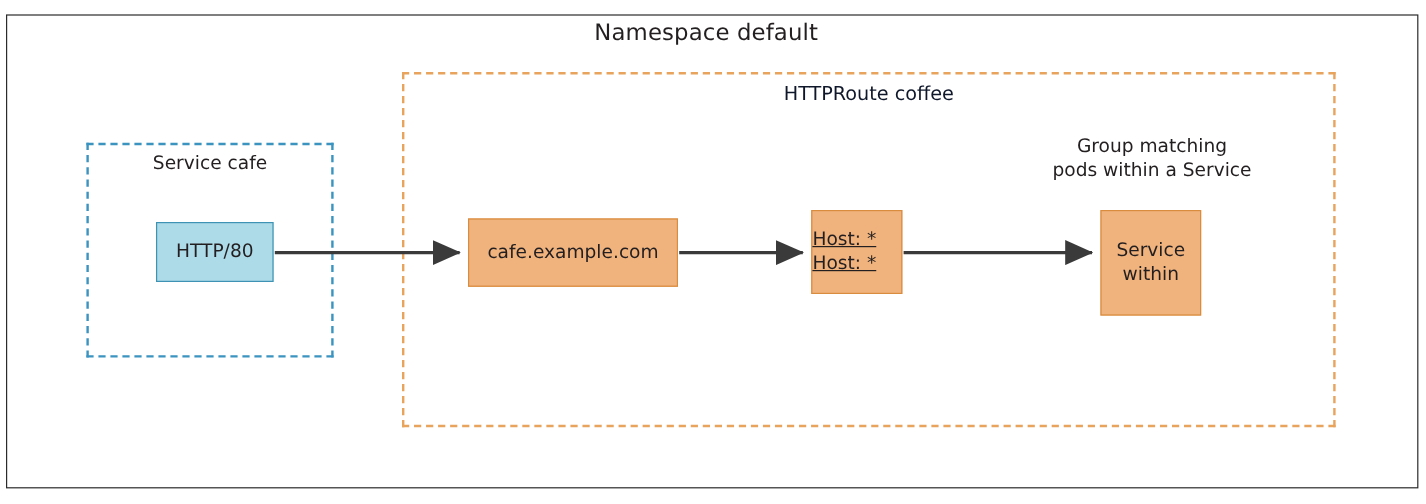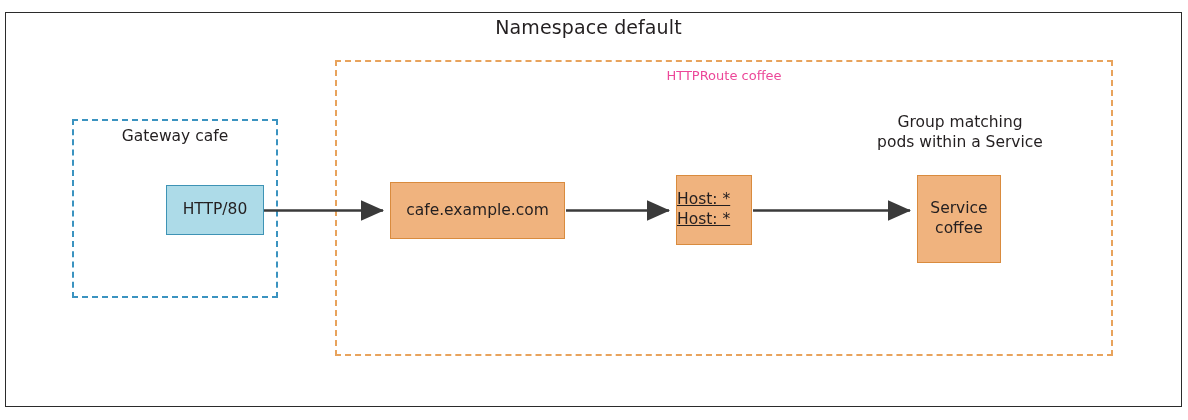--- a/index.html
+++ b/index.html
@@ -47,22 +47,22 @@
     border: 2px dashed #e8a35c;
     background: transparent;
     box-sizing: border-box;
   }
   .httproute-label {
     position: absolute;
     left: 335px;
     top: 68px;
     width: 778px;
     text-align: center;
-    font-size: 13px;
-    color: #ec4899;
+    font-size: 16px;
+    color: #0f172a;
   }
   .gateway-box {
     position: absolute;
     left: 72px;
     top: 119px;
     width: 206px;
     height: 179px;
     border: 2px dashed #3b93c0;
     background: transparent;
     box-sizing: border-box;
@@ -91,21 +91,21 @@
     background: #addbe8;
     border: 1.6px solid #3e93b5;
   }
   .node.orange {
     background: #f0b37e;
     border: 1.6px solid #d98b3e;
   }
   .node.center { align-items: center; text-align: center; }
   .node.leftal { align-items: flex-start; text-align: left; padding-left: 0; text-decoration: underline; }
 
-  #node-http80 { left: 130px; top: 185px; width: 98px; height: 50px; margin-left: 36px; }
+  #node-http80 { left: 130px; top: 185px; width: 98px; height: 50px; }
   #node-host   { left: 390px; top: 182px; width: 175px; height: 57px; }
   #node-match  { left: 676px; top: 175px; width: 76px; height: 70px; }
   #node-svc    { left: 917px; top: 175px; width: 84px; height: 88px; }
 
   
   .annot {
     position: absolute;
     text-align: center;
     font-size: 15.5px;
     color: #231f20;
@@ -122,21 +122,21 @@
 
 <div id="canvas">
 
   <div class="namespace-box"></div>
   <div class="namespace-label">Namespace default</div>
 
   <div class="httproute-box"></div>
   <div class="httproute-label">HTTPRoute coffee</div>
 
   <div class="gateway-box"></div>
-  <div class="gateway-label">Gateway cafe</div>
+  <div class="gateway-label">Service cafe</div>
 
   <svg class="conn" viewBox="0 0 1188 420">
     <defs>
       <marker id="arrowhead" markerWidth="9" markerHeight="8" refX="8.6" refY="4" orient="auto" markerUnits="strokeWidth">
         <path d="M0,0 L9,4 L0,8 z" fill="#3a3a3a"></path>
       </marker>
     </defs>
     <line x1="229" y1="210.5" x2="383" y2="210.5" stroke="#3a3a3a" stroke-width="2.6" marker-end="url(#arrowhead)"></line>
     <line x1="566" y1="210.5" x2="669" y2="210.5" stroke="#3a3a3a" stroke-width="2.6" marker-end="url(#arrowhead)"></line>
     <line x1="753" y1="210.5" x2="910" y2="210.5" stroke="#3a3a3a" stroke-width="2.6" marker-end="url(#arrowhead)"></line>
@@ -150,21 +150,21 @@
     <span>cafe.example.com</span>
   </div>
 
   <div class="node orange leftal" id="node-match">
     <span>Host: *</span>
     <span>Host: *</span>
   </div>
 
   <div class="node orange center" id="node-svc">
     <span>Service</span>
-    <span>coffee</span>
+    <span>within</span>
   </div>
 
   <div class="annot" id="annot-match">
   </div>
 
   <div class="annot" id="annot-svc">
     <div>Group matching</div>
     <div>pods within a Service</div>
   </div>
 

